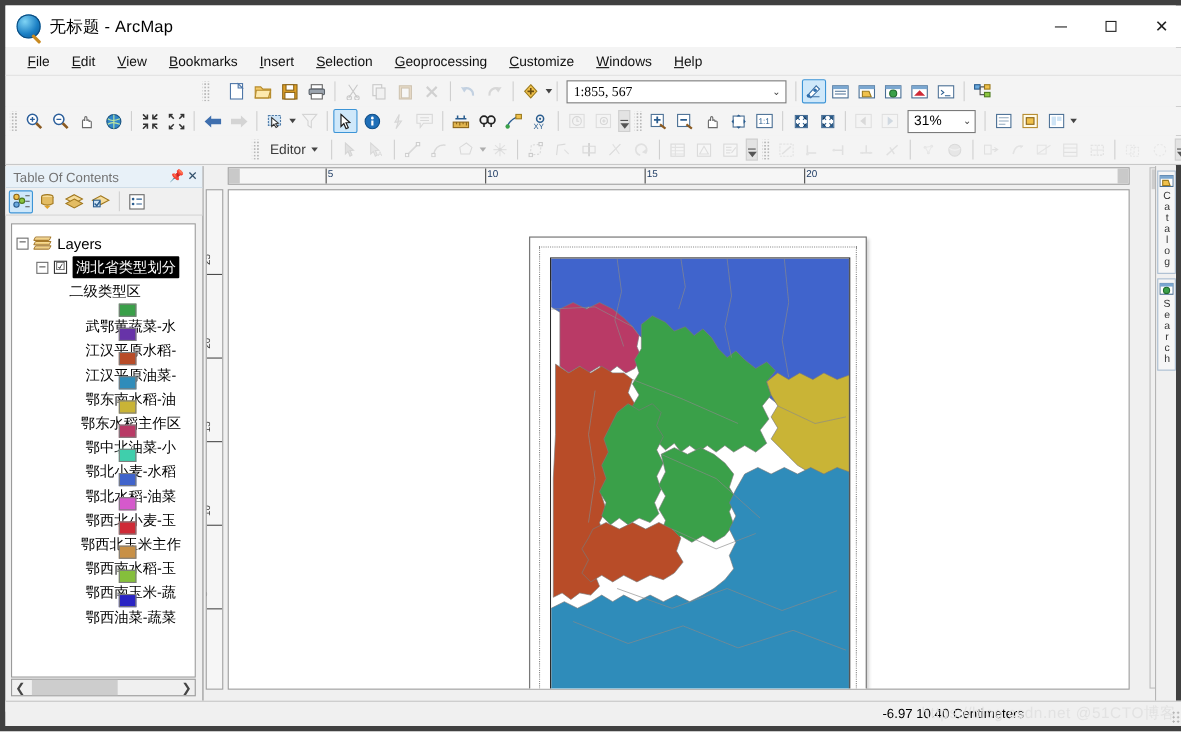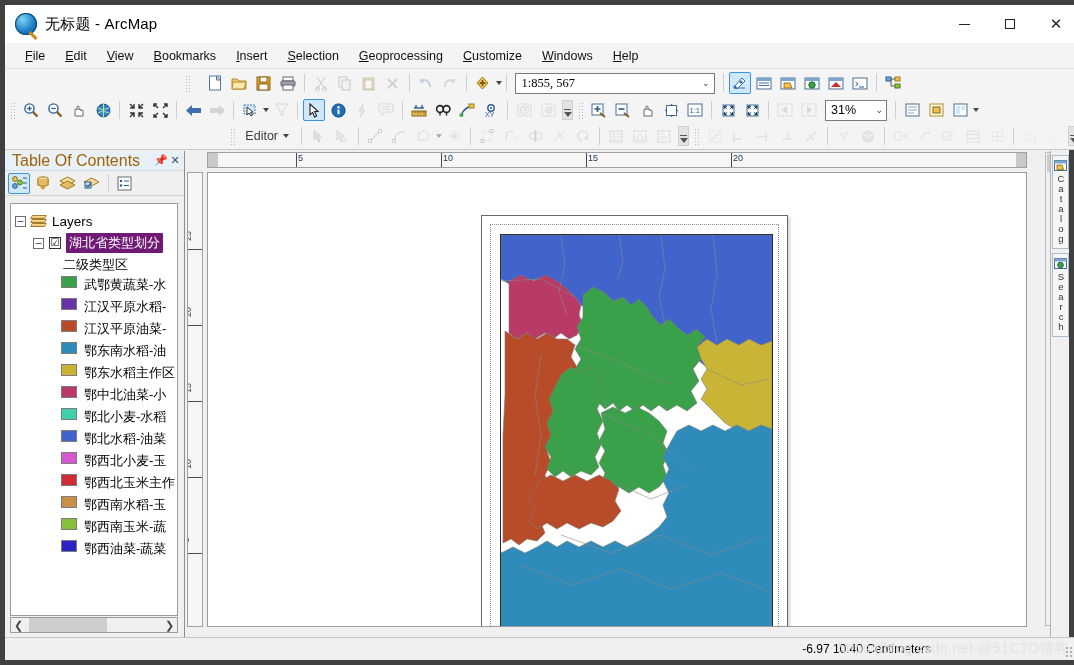--- a/index.html
+++ b/index.html
@@ -114,21 +114,21 @@
 
   
   .toc {
     position:absolute; left:0; top:146px; width:180px; height:496px;
     background:#f0f0f0; border-right:1px solid #8f8f8f;
   }
   .toc-header {
     height:20px; background:#e8f1f8; display:flex; align-items:center;
     padding:0 2px 0 7px; border-bottom:1px solid #cfdde8;
   }
-  .toc-title { font-size:16px; color:#a16207; flex:1; }
+  .toc-title { font-size:12px; color:#737373; flex:1; }
   .toc-hdr-btn { width:14px;height:14px; display:flex;align-items:center;justify-content:center;
     font-size:11px; color:#32506b; cursor:default;}
   .toc-toolbar {
     height:25px; background:#f0f0f0; display:flex; align-items:center; padding:0 3px;
     border-bottom:1px solid #d5d5d5;
   }
   .toc-tbtn {
     width:22px;height:21px;margin-right:2px;display:flex;align-items:center;justify-content:center;
     border:1px solid transparent;border-radius:2px; cursor:default;
   }
@@ -153,25 +153,25 @@
   .layers-icon i:nth-child(2){top:4px;}
   .layers-icon i:nth-child(3){top:8px;}
   .tree-label { font-size:13px; color:#000; }
   .tree-label.bold { font-weight:normal; font-size:13.5px; }
   .checkbox {
     width:12px;height:12px;border:1px solid #333;background:#fff;margin-right:5px;flex:none;
     display:flex;align-items:center;justify-content:center;font-size:10px;line-height:10px;color:#000;
     font-family:"DejaVu Sans", sans-serif; cursor:default;
   }
   .sel {
-    background:#701a75; color:#ffffff; padding:1px 3px; border-radius:1px;
+    background:#000000; color:#ffffff; padding:1px 3px; border-radius:1px;
   }
   .sub-row { padding-left:52px; height:22px; display:flex; align-items:center; }
   .sub-row .tree-label { font-size:13px; }
-  .leg-row { display:flex; align-items:flex-start; height:22px; padding-left:50px; white-space:nowrap; }
+  .leg-row { display:flex; align-items:center; height:22px; padding-left:50px; white-space:nowrap;flex-direction:column; }
   .swatch {
     width:16px;height:12px;border:1px solid #7d7d7d;margin-right:7px;flex:none;
   }
   .leg-text { font-size:13px; color:#000; }
   .toc-hscroll {
     position:absolute; left:5px; bottom:14px; width:168px; height:16px;
     background:#f0f0f0; border:1px solid #9a9a9a; display:flex; align-items:center;
   }
   .hs-arrow { width:15px;height:14px;display:flex;align-items:center;justify-content:center;
     font-size:11px;color:#454545; cursor:default;}

